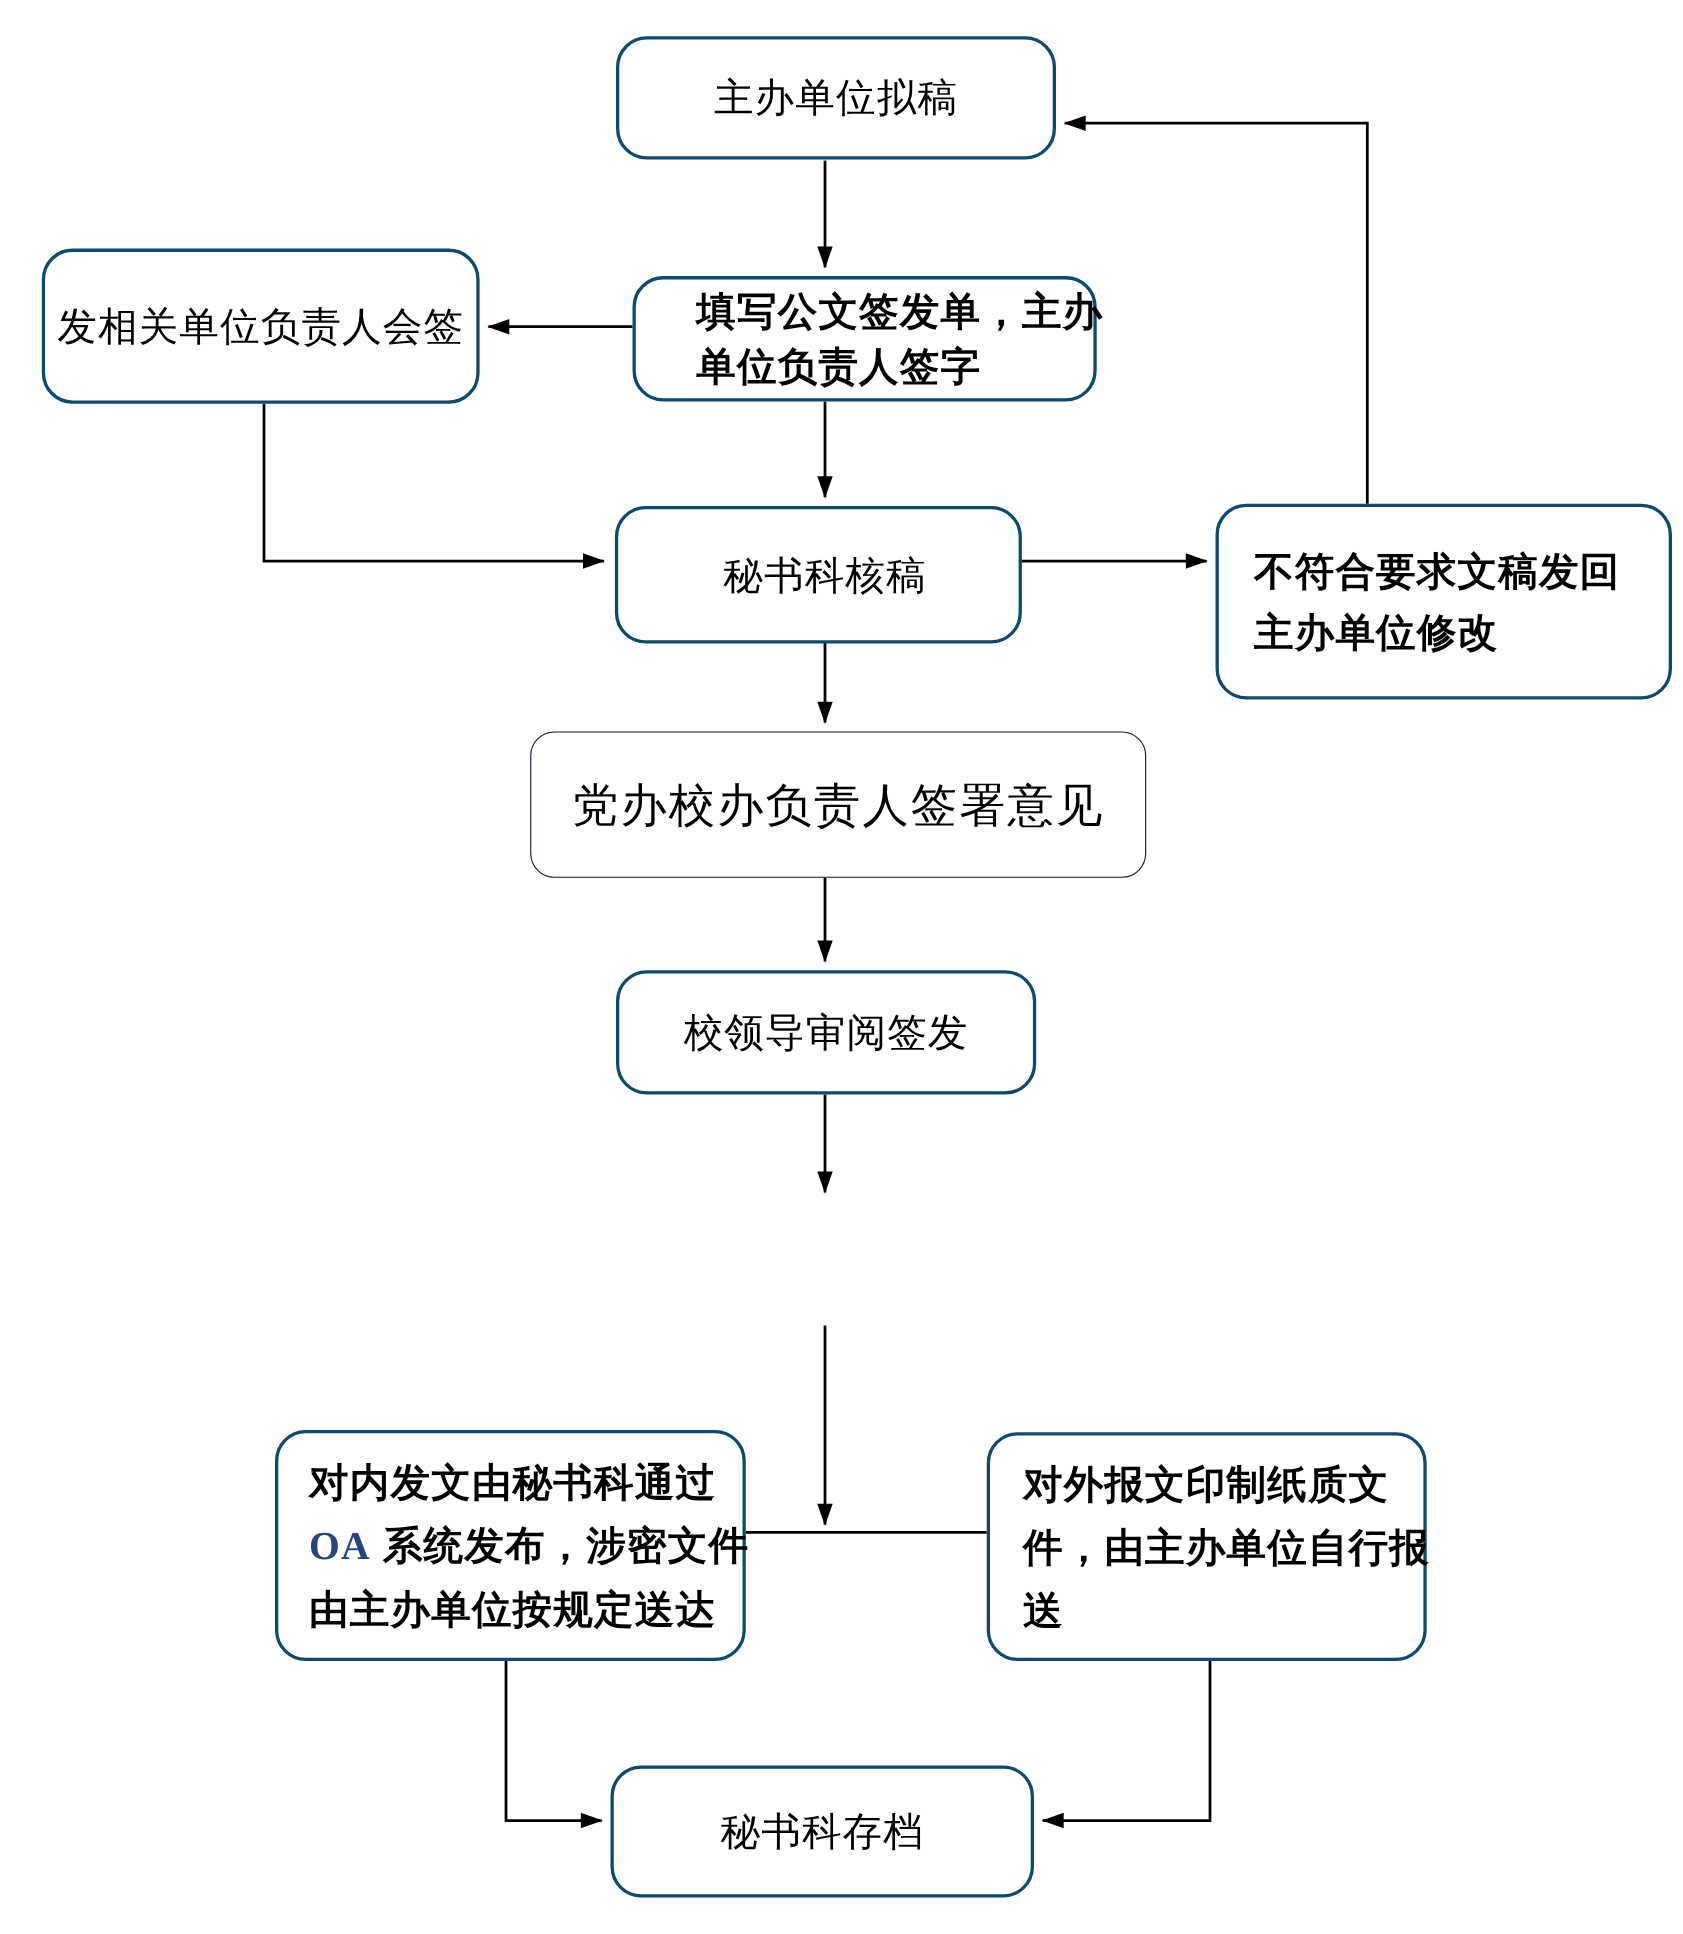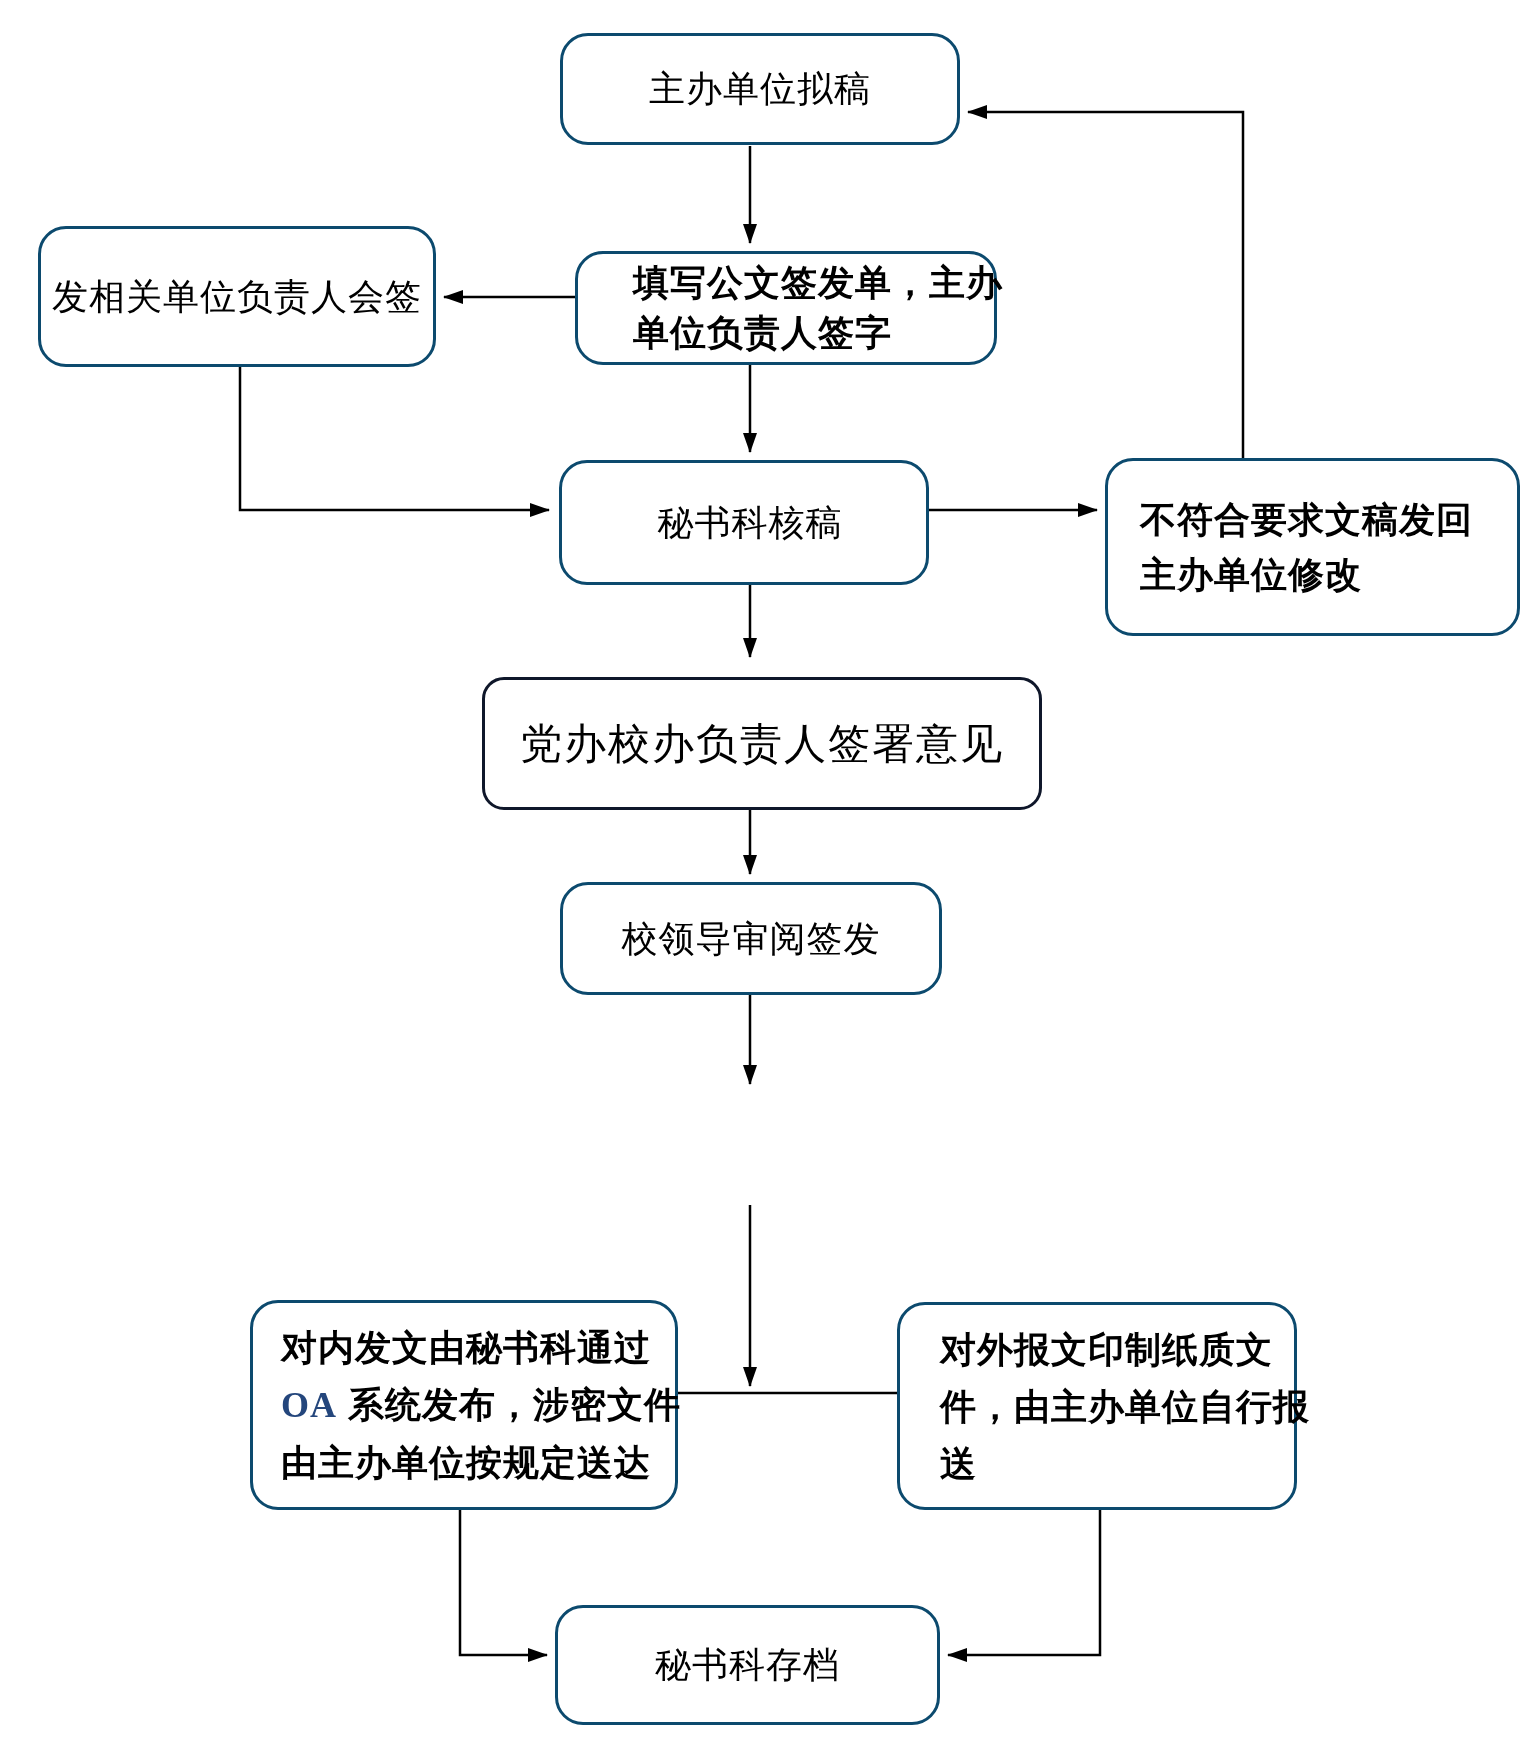--- a/index.html
+++ b/index.html
@@ -37,41 +37,40 @@
     letter-spacing: 1px;
     color: #000000;
   }
   .node .ln { display: block; white-space: nowrap; }
   .left-text {
     align-items: flex-start;
     text-align: left;
     font-weight: bold;
   }
   .accent {
-    border: 3px solid #0f172a;
+    border: 1px solid #0f172a;
     border-radius: 22px;
     font-size: 42px;
     letter-spacing: 2px;
-    margin-top: 12px;
   }
   .serif-en {
     font-family: "Liberation Serif", serif;
     color: #24467c;
   }
   
   #n-draft     { left: 560px;  top: 33px;   width: 400px; height: 112px; }
   #n-signform  { left: 575px;  top: 251px;  width: 422px; height: 114px; padding-left: 55px; line-height: 50px; }
   #n-counter   { left: 38px;   top: 226px;  width: 398px; height: 141px; }
   #n-review    { left: 559px;  top: 460px;  width: 370px; height: 125px; padding-left: 12px; }
   #n-return    { left: 1105px; top: 458px;  width: 415px; height: 178px; padding-left: 32px; line-height: 55px; }
   #n-opinion   { left: 482px;  top: 665px;  width: 560px; height: 133px; }
   #n-leader    { left: 560px;  top: 882px;  width: 382px; height: 113px; }
   #n-typeset   { left: 560px;  top: 1092px; width: 382px; height: 113px; }
   #n-internal  { left: 250px;  top: 1300px; width: 428px; height: 210px; padding-left: 28px; line-height: 57px; }
-  #n-external  { left: 897px;  top: 1302px; width: 400px; height: 208px; padding-left: 40px; line-height: 57px; }
+  #n-external  { left: 897px;  top: 1302px; width: 400px; height: 208px; padding-left: 30px; line-height: 57px; }
   #n-archive   { left: 555px;  top: 1605px; width: 385px; height: 120px; }
 </style>
 </head>
 <body>
 
 <div id="canvas">
 
   <svg id="wires" xmlns="http://www.w3.org/2000/svg" viewBox="0 0 1530 1758">
     <defs>
       <marker id="arrow" markerWidth="22" markerHeight="16" refX="20" refY="8" orient="auto" markerUnits="userSpaceOnUse">

